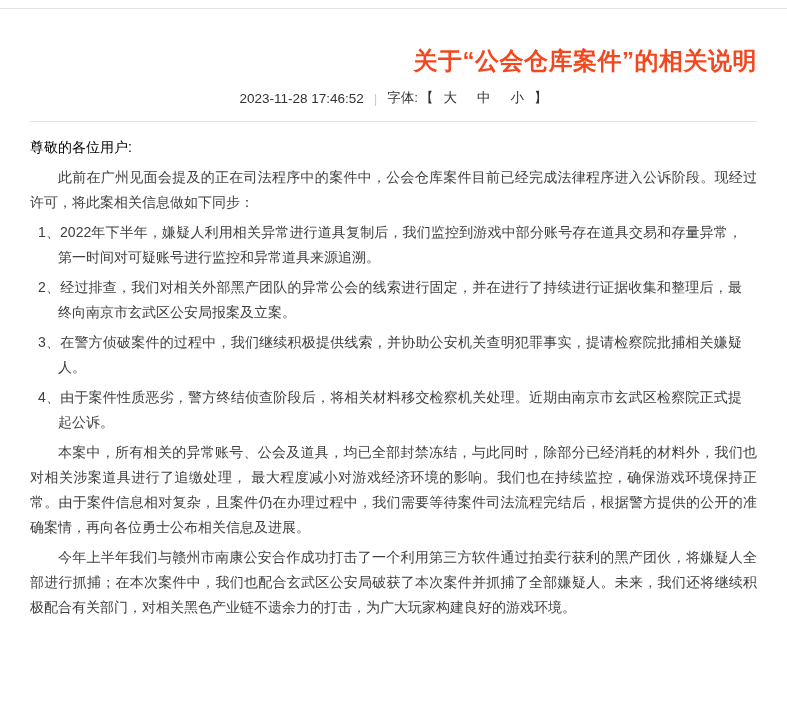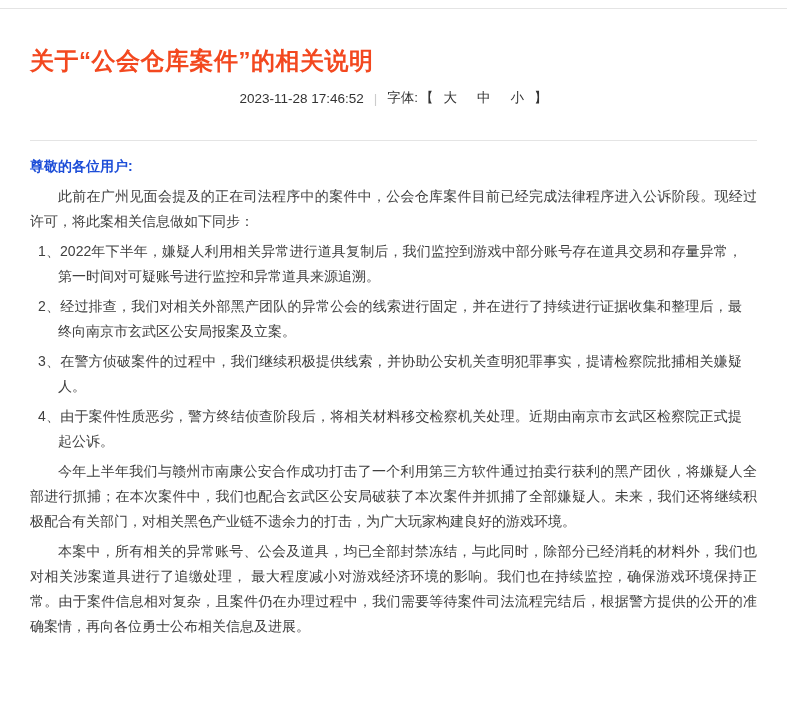--- a/index.html
+++ b/index.html
@@ -12,23 +12,23 @@
   .container {
     width: 727px;
     margin: 0 auto;
   }
   .top-rule {
     border-top: 1px solid #e4e4e4;
     margin-top: 8px;
     height: 0;
   }
   .article-header {
-    text-align: left;
+    text-align: right;
     border-bottom: 1px solid #e4e4e4;
-    padding-bottom: 33px;
+    padding-bottom: 14px;
   }
   .article-title {
     margin: 0;
     padding-top: 37px;
     font-size: 24px;
     line-height: 30px;
     font-weight: bold;
     color: #f3481f;
     letter-spacing: 0.5px;
   }
@@ -52,22 +52,22 @@
     text-decoration: none;
   }
   .article-body {
     padding-top: 13px;
     font-size: 14px;
     line-height: 25px;
     color: #404040;
     text-align: justify;
   }
   .greeting {
-    font-weight: bold;
-    color: #1d4ed8;
+    font-weight: normal;
+    color: #000000;
     margin: 0 0 5px 0;
   }
   .para {
     margin: 0 0 5px 0;
     text-indent: 28px;
   }
   .list-item {
     margin: 0 15px 5px 0;
     padding-left: 28px;
     text-indent: -20px;
@@ -102,18 +102,18 @@
     <p class="para">此前在广州见面会提及的正在司法程序中的案件中，公会仓库案件目前已经完成法律程序进入公诉阶段。现经过许可，将此案相关信息做如下同步：</p>
 
     <p class="list-item">1、2022年下半年，嫌疑人利用相关异常进行道具复制后，我们监控到游戏中部分账号存在道具交易和存量异常，第一时间对可疑账号进行监控和异常道具来源追溯。</p>
 
     <p class="list-item">2、经过排查，我们对相关外部黑产团队的异常公会的线索进行固定，并在进行了持续进行证据收集和整理后，最终向南京市玄武区公安局报案及立案。</p>
 
     <p class="list-item">3、在警方侦破案件的过程中，我们继续积极提供线索，并协助公安机关查明犯罪事实，提请检察院批捕相关嫌疑人。</p>
 
     <p class="list-item">4、由于案件性质恶劣，警方终结侦查阶段后，将相关材料移交检察机关处理。近期由南京市玄武区检察院正式提起公诉。</p>
 
+    <p class="para">本案中，所有相关的异常账号、公会及道具，均已全部封禁冻结，与此同时，除部分已经消耗的材料外，我们也对相关涉案道具进行了追缴处理， 最大程度减小对游戏经济环境的影响。我们也在持续监控，确保游戏环境保持正常。由于案件信息相对复杂，且案件仍在办理过程中，我们需要等待案件司法流程完结后，根据警方提供的公开的准确案情，再向各位勇士公布相关信息及进展。</p>
+
     <p class="para">今年上半年我们与赣州市南康公安合作成功打击了一个利用第三方软件通过拍卖行获利的黑产团伙，将嫌疑人全部进行抓捕；在本次案件中，我们也配合玄武区公安局破获了本次案件并抓捕了全部嫌疑人。未来，我们还将继续积极配合有关部门，对相关黑色产业链不遗余力的打击，为广大玩家构建良好的游戏环境。</p>
-
-    <p class="para">本案中，所有相关的异常账号、公会及道具，均已全部封禁冻结，与此同时，除部分已经消耗的材料外，我们也对相关涉案道具进行了追缴处理， 最大程度减小对游戏经济环境的影响。我们也在持续监控，确保游戏环境保持正常。由于案件信息相对复杂，且案件仍在办理过程中，我们需要等待案件司法流程完结后，根据警方提供的公开的准确案情，再向各位勇士公布相关信息及进展。</p>
   </div>
 
 </div>
 
 </body></html>

